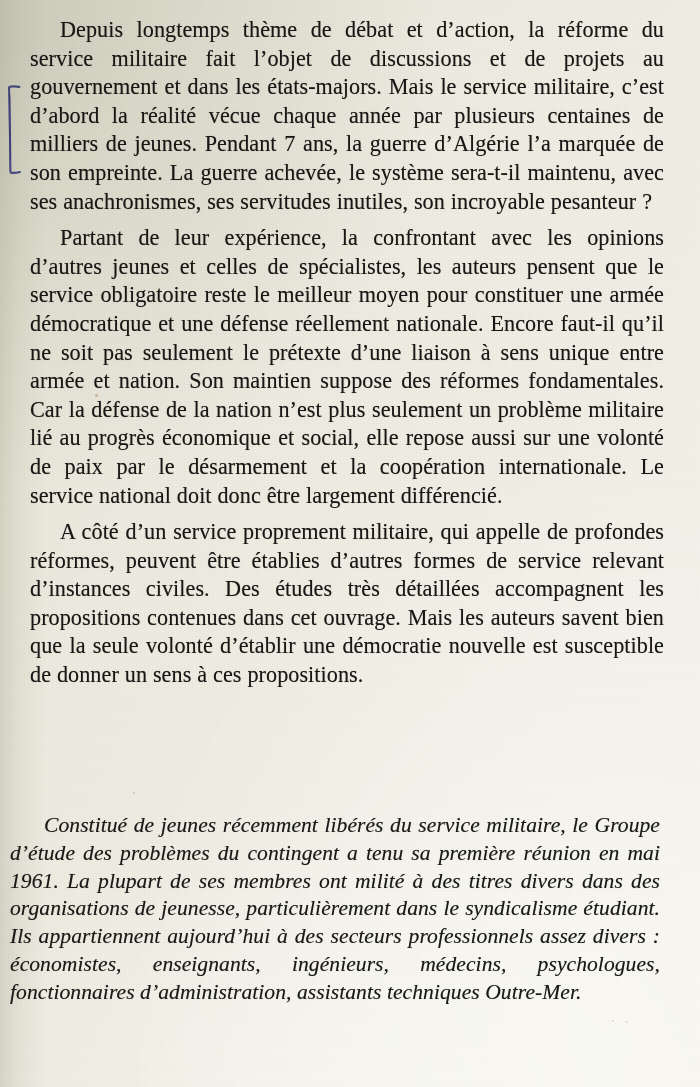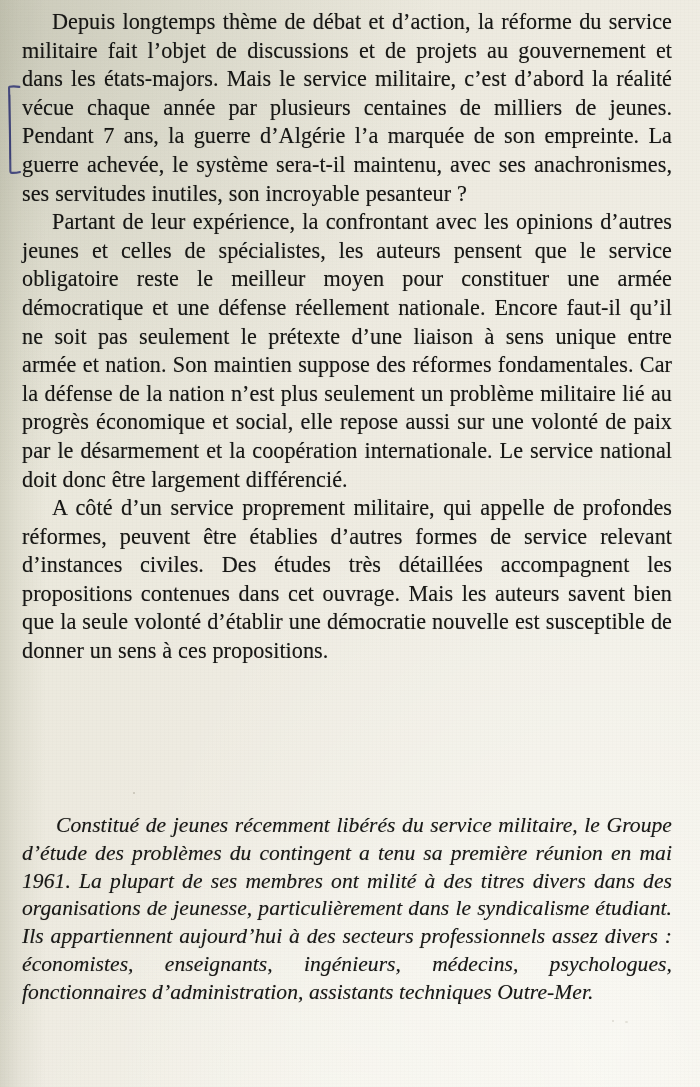--- a/index.html
+++ b/index.html
@@ -67,37 +67,37 @@
 
   
   .text-column {
     position: absolute;
     left: 22px;
     top: 0;
     width: 650px;
   }
 
   p.body-par {
-    margin: 0;
+    margin: 8px;
     text-align: justify;
     text-justify: inter-word;
     text-indent: 30px;
     font-size: 22.2px;
     line-height: 28.6px;
     color: #171715;
     letter-spacing: 0.05px;
     word-spacing: 0.3px;
     -webkit-font-smoothing: antialiased;
     text-shadow: 0 0 0.7px rgba(25,25,20,0.42);
   }
   p.body-par:first-child { padding-top: 8px; }
 
   .italic-block {
     position: absolute;
-    left: 22px;
+    left: 10px;
     top: 812px;
     width: 650px;
   }
   p.italic-par {
     margin: 0;
     text-align: justify;
     text-justify: inter-word;
     text-indent: 34px;
     font-style: italic;
     font-size: 21.6px;

